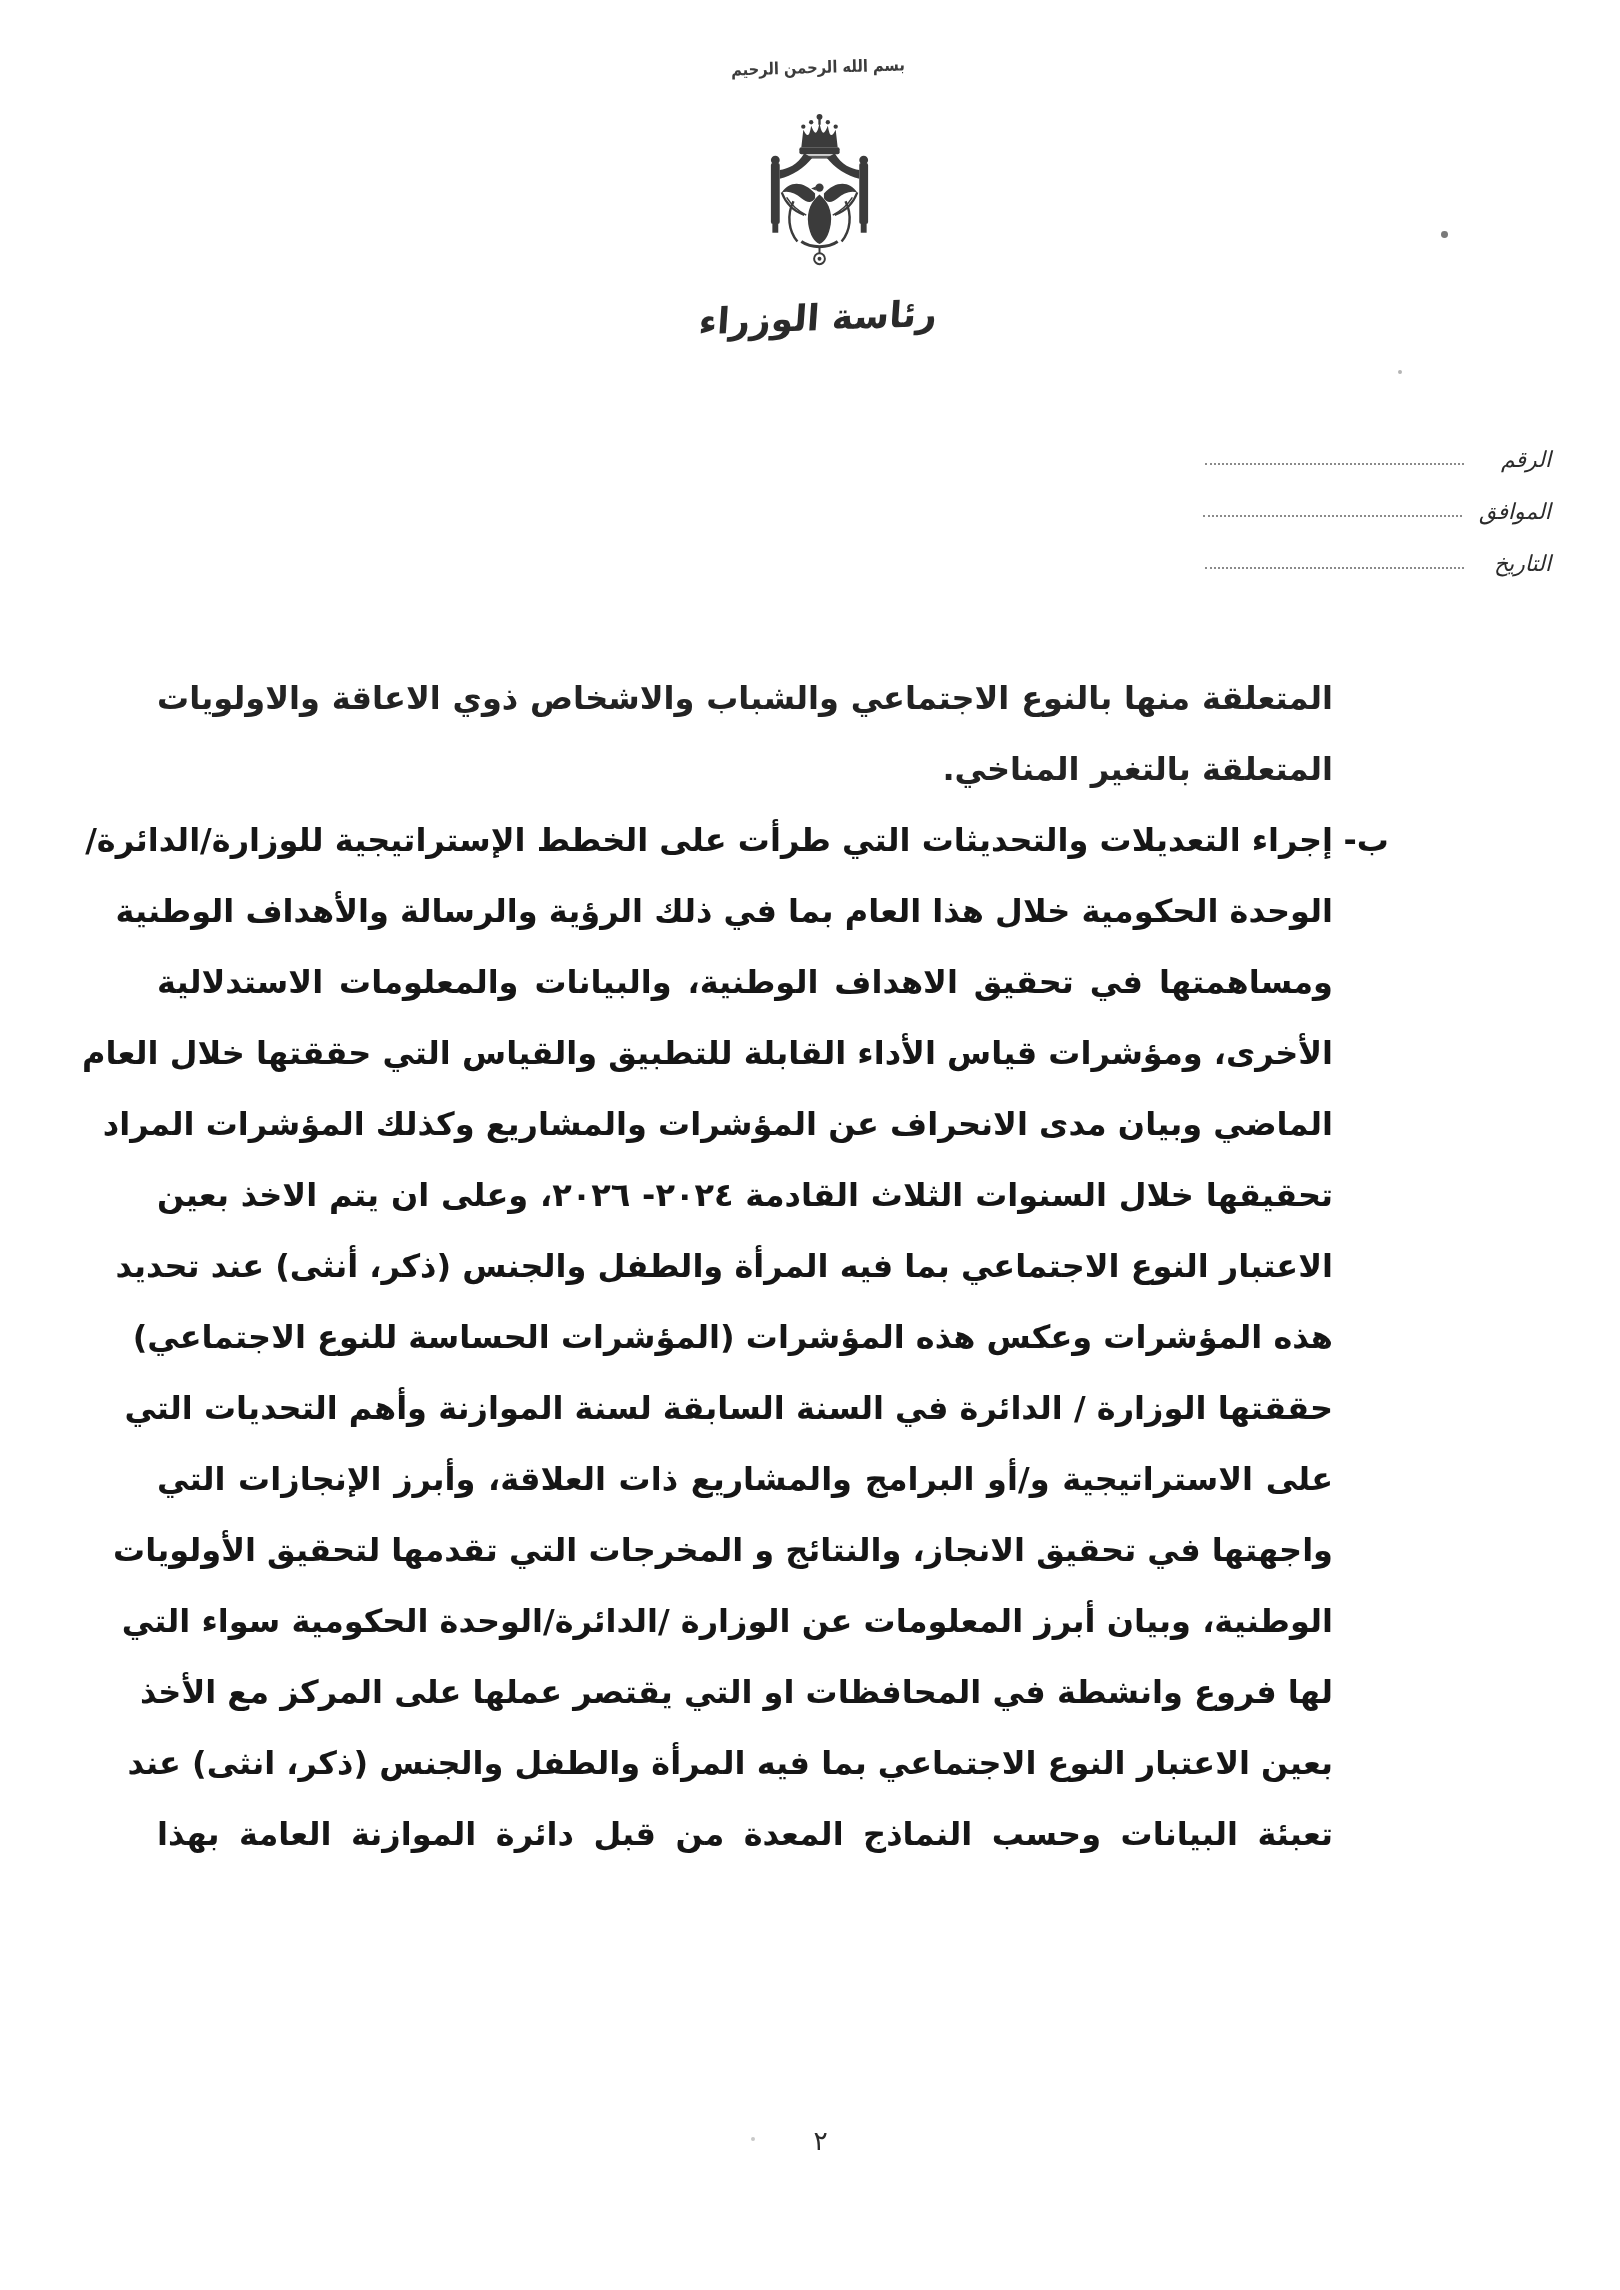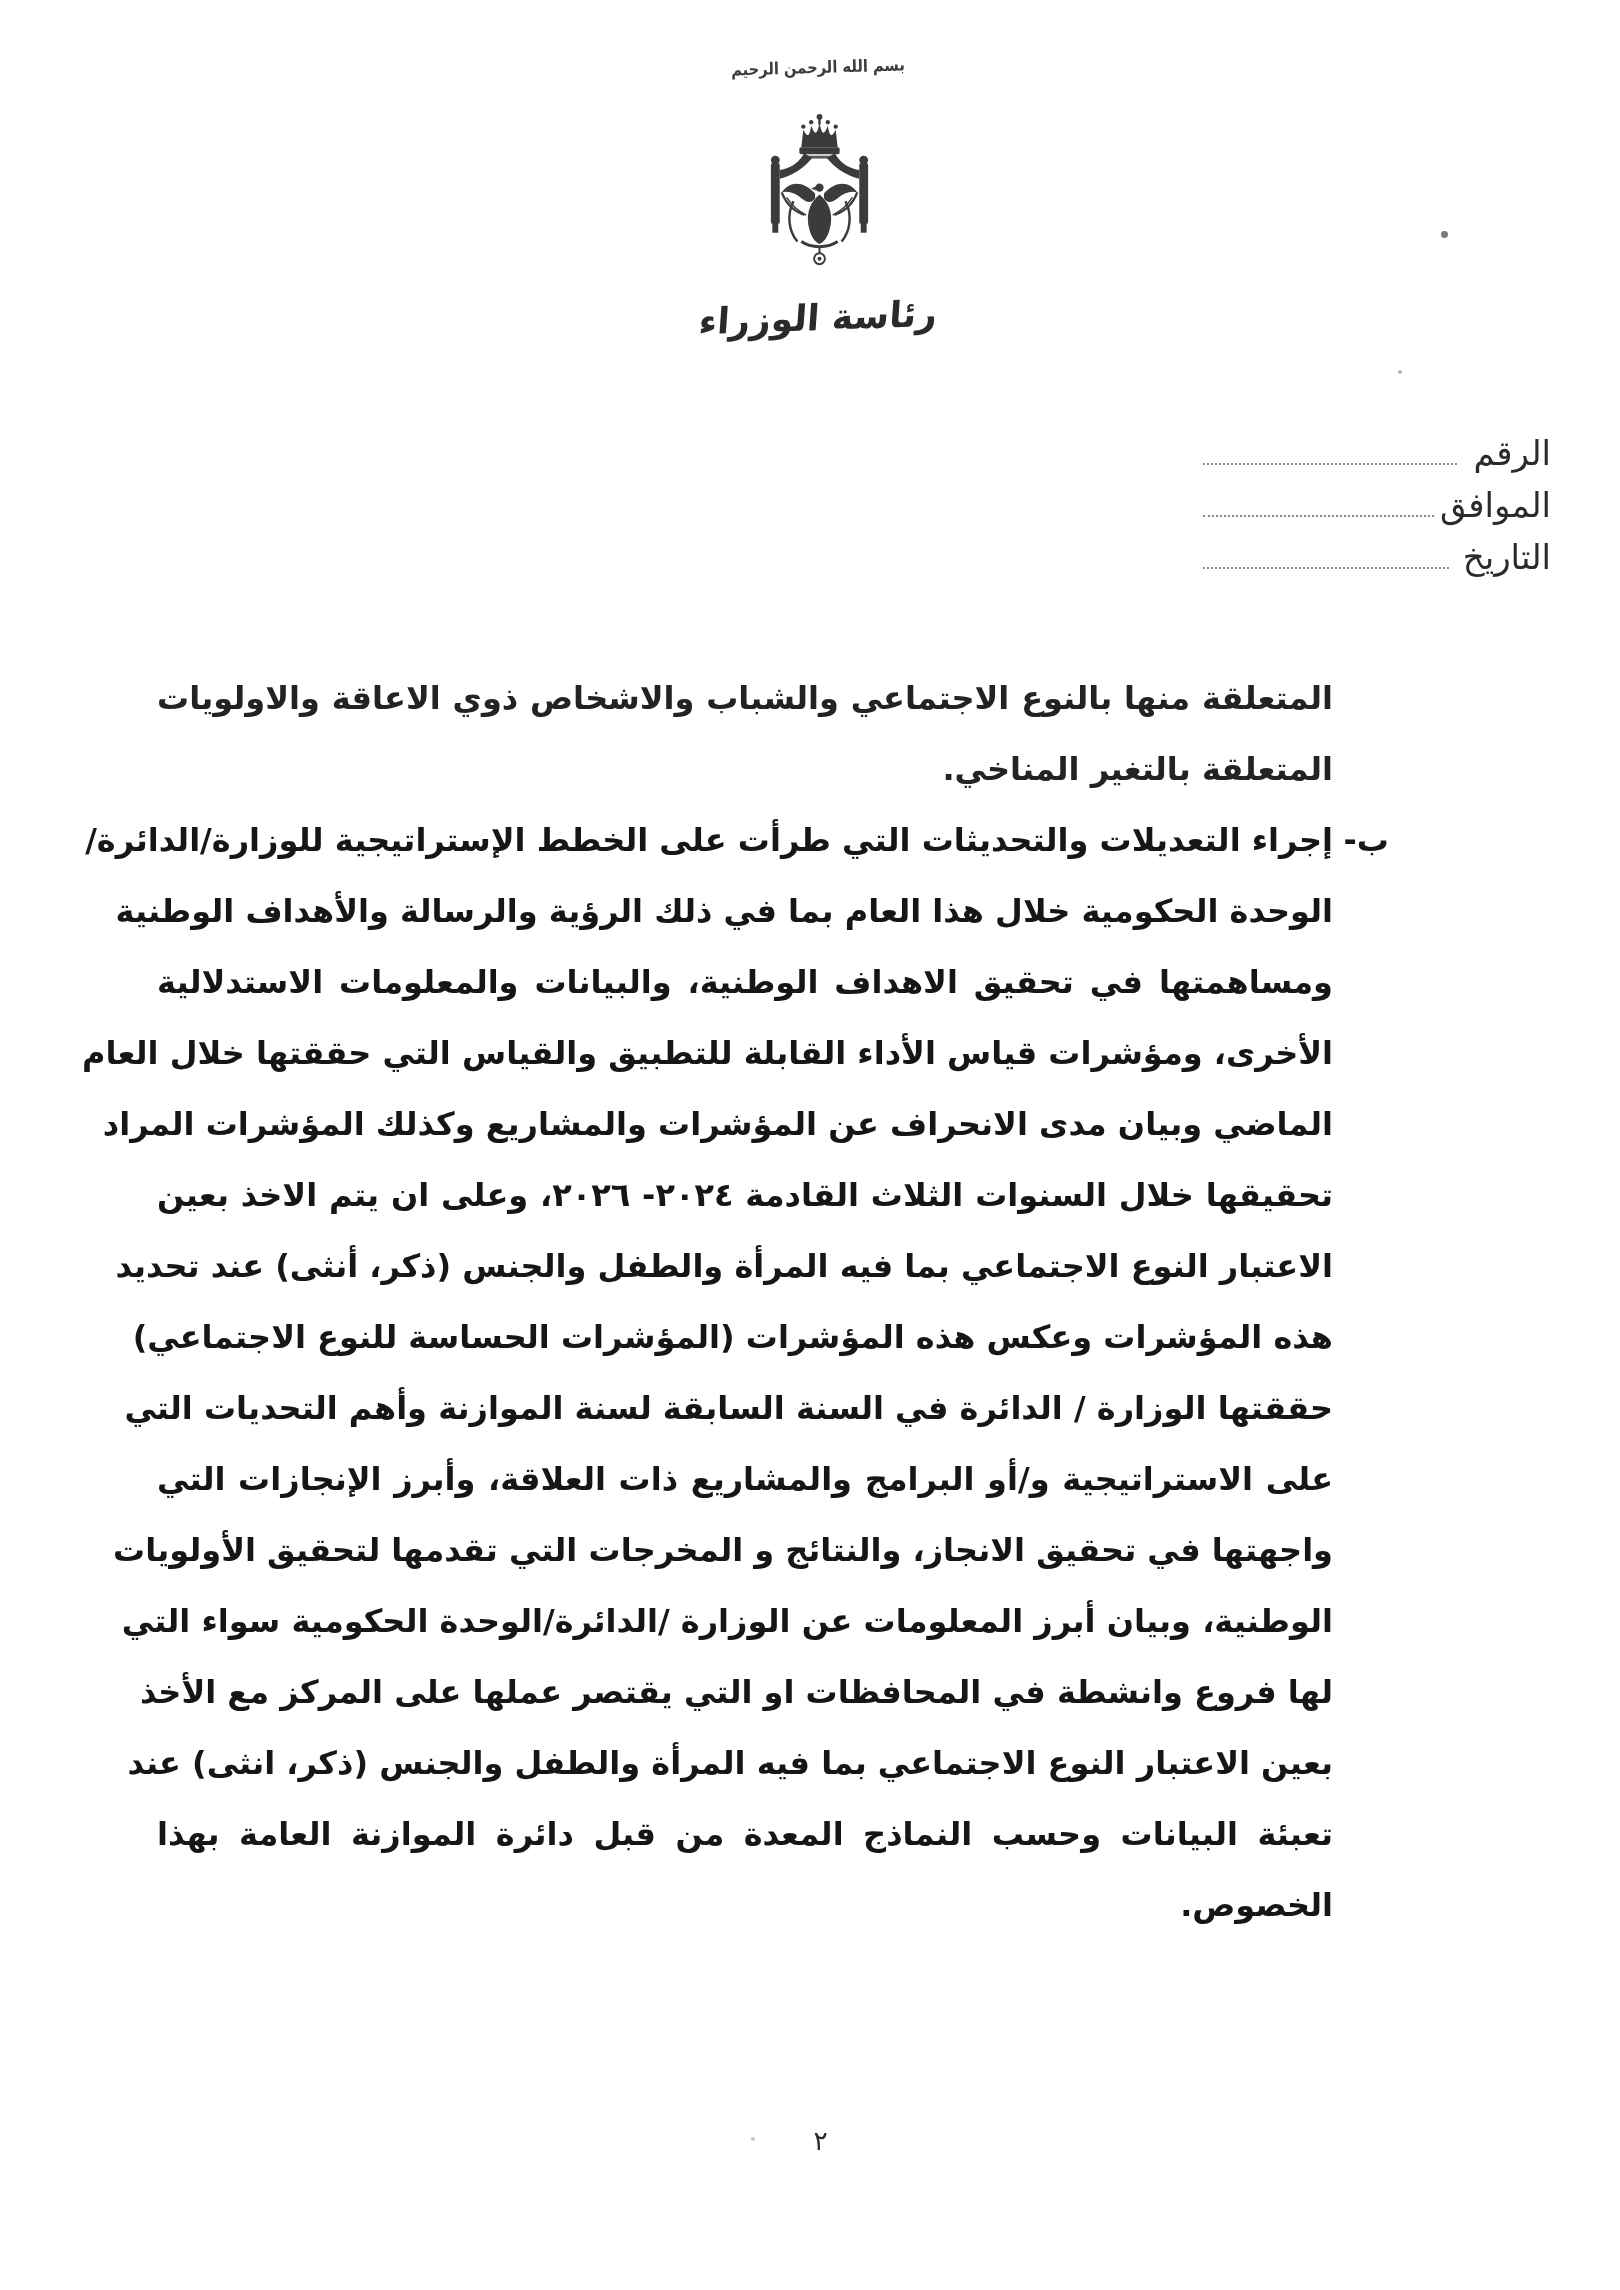--- a/index.html
+++ b/index.html
@@ -57,25 +57,26 @@
     right: 69px;
     width: 348px;
   }
   .ref-row {
     display: flex;
     flex-direction: row;      
     align-items: flex-end;
     height: 52px;
   }
   .ref-label {
-    font-size: 34px;
+    font-size: 22px;
     color: #2b2b2b;
     min-width: 69px;
     text-align: right;
     line-height: 1.1;
+    font-style: italic;
   }
   .dotline {
     width: 259px;
     border-bottom: 2px dotted #8a8a8a;
     margin-right: 17.6px;
     margin-bottom: 6.9px;
     height: 0;
   }
 
   
@@ -221,21 +222,20 @@
     <div class="line bold">تحقيقها خلال السنوات الثلاث القادمة ٢٠٢٤- ٢٠٢٦، وعلى ان يتم الاخذ بعين</div>
     <div class="line bold">الاعتبار النوع الاجتماعي بما فيه المرأة والطفل والجنس (ذكر، أنثى) عند تحديد</div>
     <div class="line bold">هذه المؤشرات وعكس هذه المؤشرات (المؤشرات الحساسة للنوع الاجتماعي)</div>
     <div class="line bold">حققتها الوزارة / الدائرة في السنة السابقة لسنة الموازنة وأهم التحديات التي</div>
     <div class="line bold">على الاستراتيجية و/أو البرامج والمشاريع ذات العلاقة، وأبرز الإنجازات التي</div>
     <div class="line bold">واجهتها في تحقيق الانجاز، والنتائج و المخرجات التي تقدمها لتحقيق الأولويات</div>
     <div class="line bold">الوطنية، وبيان أبرز المعلومات عن الوزارة /الدائرة/الوحدة الحكومية سواء التي</div>
     <div class="line bold">لها فروع وانشطة في المحافظات او التي يقتصر عملها على المركز مع الأخذ</div>
     <div class="line bold">بعين الاعتبار النوع الاجتماعي بما فيه المرأة والطفل والجنس (ذكر، انثى) عند</div>
     <div class="line bold">تعبئة البيانات وحسب النماذج المعدة من قبل دائرة الموازنة العامة بهذا</div>
-    <div class="line bold short">الخصوص.</div>
   </div>
 
   <div class="page-number">٢</div>
 
   <div class="speck s1"></div>
   <div class="speck s2"></div>
   <div class="speck s3"></div>
 
 </div>
 

